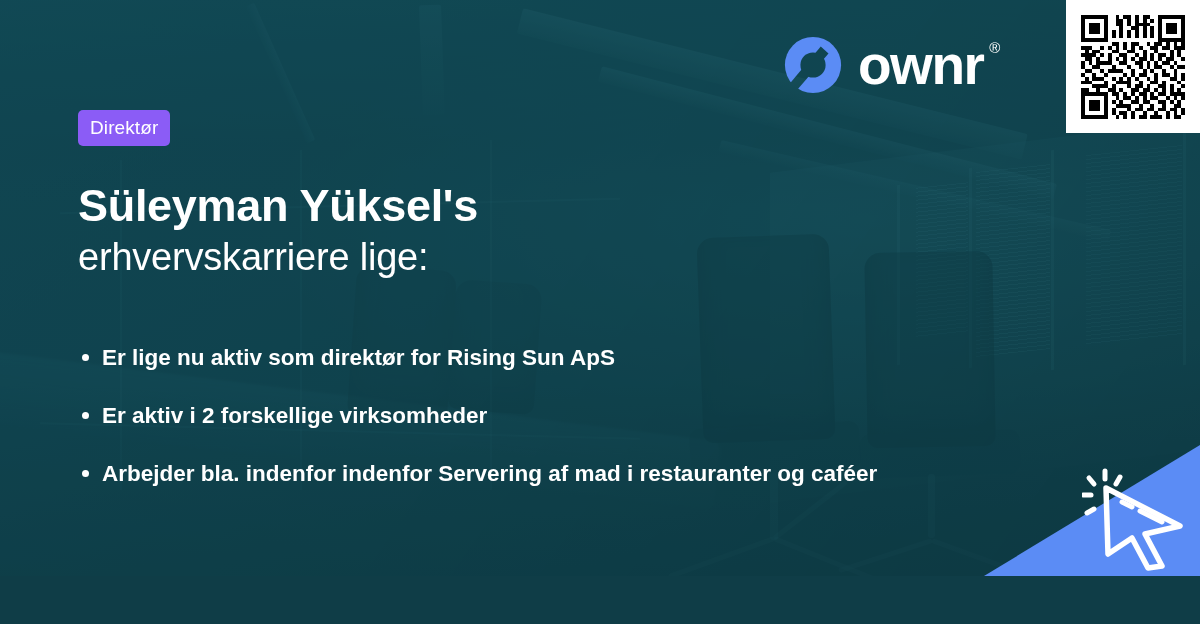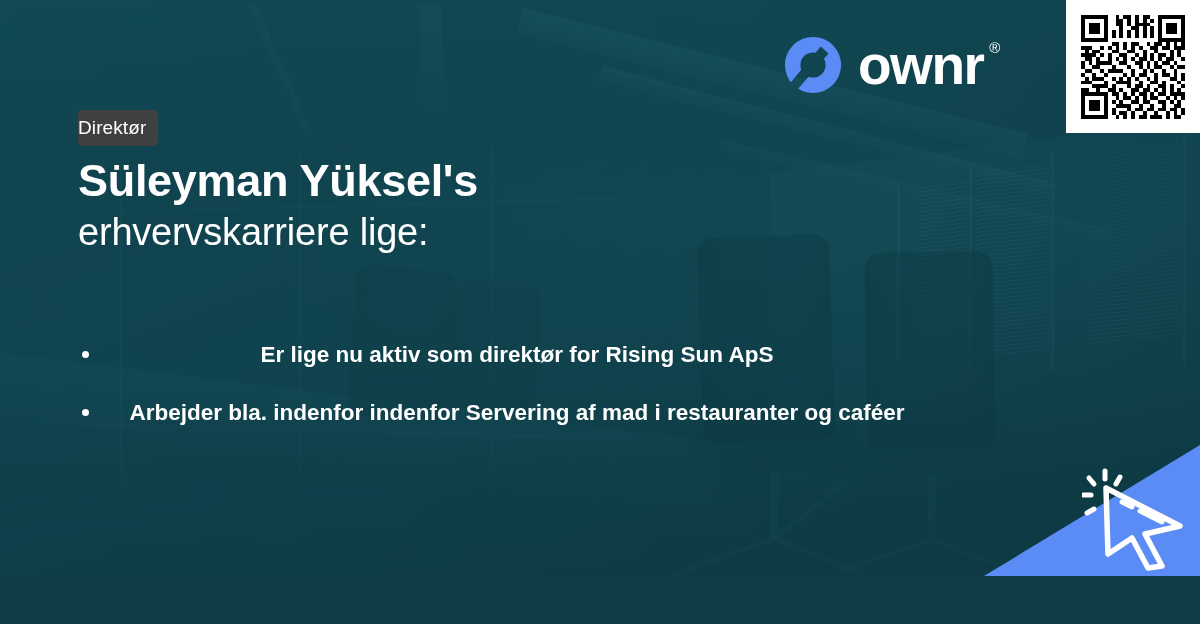--- a/index.html
+++ b/index.html
@@ -168,54 +168,53 @@
   
   .content {
     position: absolute;
     left: 78px;
     top: 110px;
     width: 860px;
   }
 
   .badge {
     display: inline-block;
-    background: #404040;
+    background: #8b5cf6;
     color: #ffffff;
     font-size: 19px;
     line-height: 1;
-    padding: 8px 12px 9px 0;
+    padding: 8px 12px 9px 12px;
     border-radius: 5px;
     letter-spacing: .1px;
   }
 
   .headline {
-    margin-top: 10px;
+    margin-top: 35px;
     color: #ffffff;
   }
   .headline .line1 {
     font-size: 45px;
     font-weight: bold;
     line-height: 1.12;
     letter-spacing: -0.3px;
     white-space: nowrap;
   }
   .headline .line2 {
     font-size: 38px;
     font-weight: 400;
     line-height: 1.18;
     letter-spacing: -0.2px;
     margin-top: 4px;
     white-space: nowrap;
   }
 
   .bullets {
-    margin-top: 84px;
+    margin-top: 62px;
     list-style: none;
     padding: 0;
-    text-align: center;
   }
   .bullets li {
     position: relative;
     color: #ffffff;
     font-size: 22.5px;
     font-weight: bold;
     line-height: 1.42;
     padding-left: 24px;
     margin-bottom: 26px;
     max-width: 830px;
@@ -577,20 +576,24 @@
       <div class="line2">erhvervskarriere lige:</div>
     </div>
 
     <ul class="bullets">
       <li>
         <span class="dot"></span>
         <span>Er lige nu aktiv som direktør for Rising Sun ApS</span>
       </li>
       <li>
         <span class="dot"></span>
+        <span>Er aktiv i 2 forskellige virksomheder</span>
+      </li>
+      <li>
+        <span class="dot"></span>
         <span>Arbejder bla. indenfor indenfor Servering af mad i restauranter og caféer</span>
       </li>
     </ul>
   </div>
 
   <div class="wedge"></div>
   <svg class="cursor" viewBox="0 0 112 104">
     <g fill="none" stroke="#ffffff" stroke-width="5.5" stroke-linecap="round" stroke-linejoin="round">
 
       <path d="M 24 20 L 98 58 L 63 66 L 80 98 L 66 100 L 50 70 L 26 86 Z"></path>

